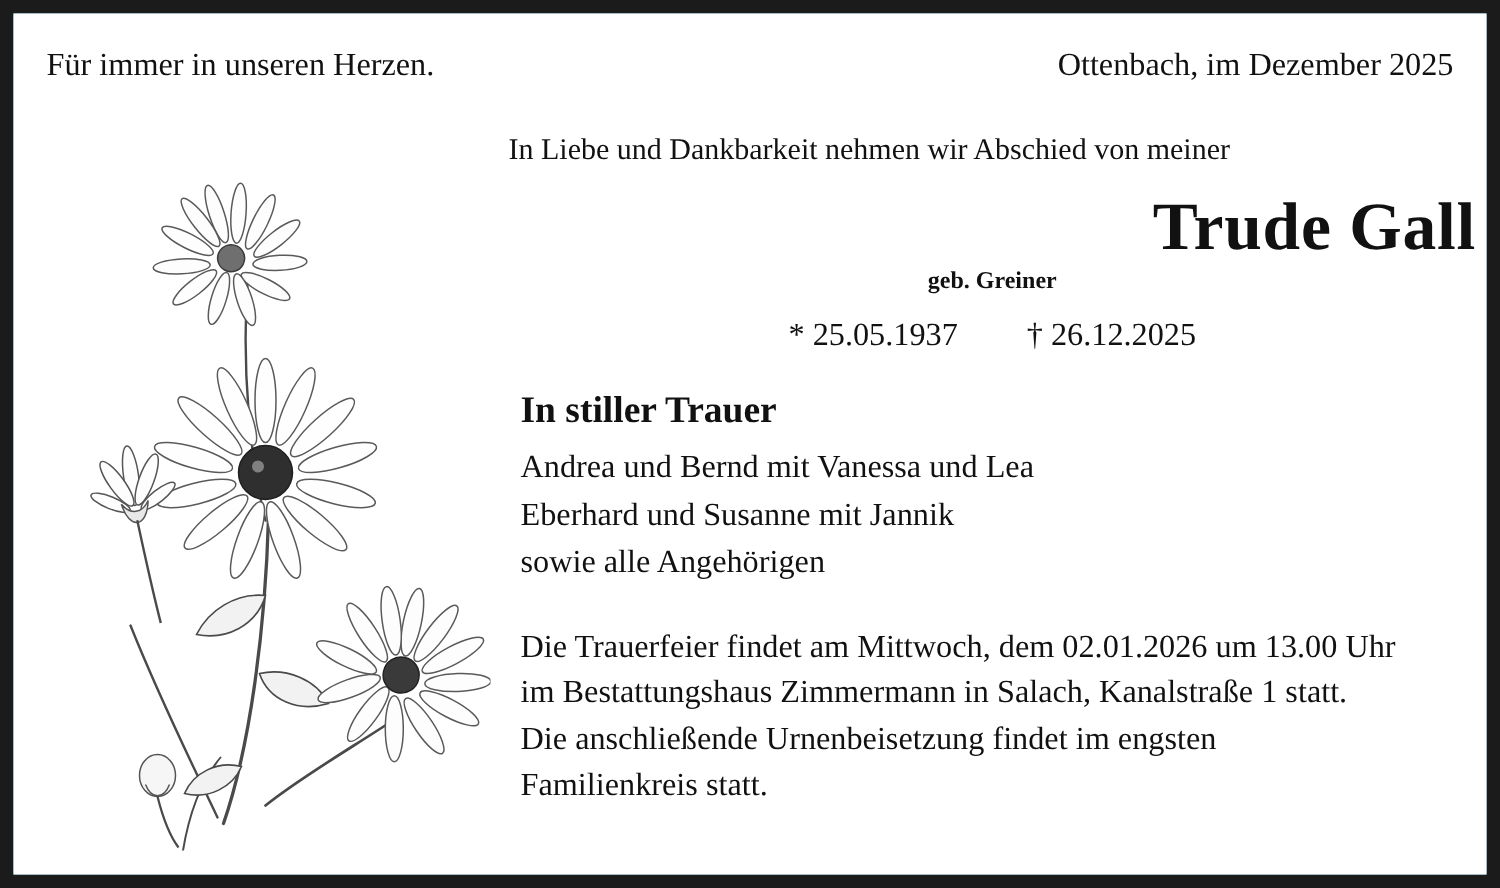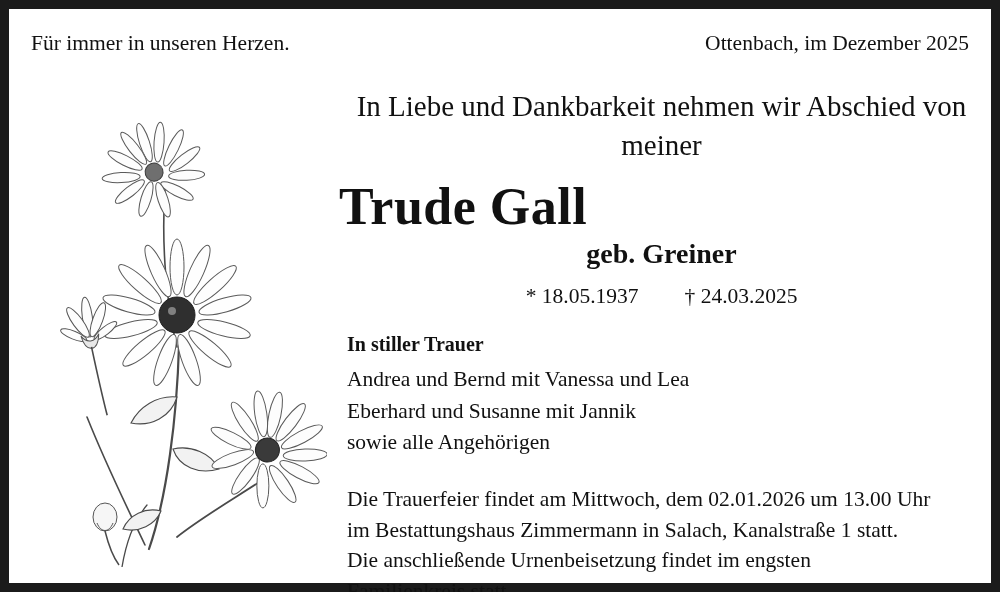--- a/index.html
+++ b/index.html
@@ -56,46 +56,46 @@
   }
 
   
   .text-col {
     position: absolute;
     left: 330px;
     top: 78px;
     width: 645px;
   }
   .intro {
-    text-align: center;
-    font-size: 29px;
+    text-align: left;
+    font-size: 20px;
     line-height: 1.36;
   }
   .name {
-    text-align: left;
-    font-size: 52px;
+    text-align: right;
+    font-size: 45px;
     font-weight: bold;
     letter-spacing: 0.5px;
     margin-top: 14px;
     line-height: 1.05;
   }
   .maiden {
     text-align: center;
-    font-size: 28px;
+    font-size: 16px;
     font-weight: bold;
     margin-top: 4px;
   }
   .dates {
     text-align: center;
     font-size: 21.5px;
     margin-top: 14px;
   }
   .dates .gap { display: inline-block; width: 46px; }
   .mourning-title {
-    font-size: 20px;
+    font-size: 25px;
     font-weight: bold;
     margin-top: 24px;
     text-align: left;
     padding-left: 8px;
   }
   .mourners {
     font-size: 21.5px;
     line-height: 1.45;
     margin-top: 8px;
     text-align: left;
@@ -213,21 +213,21 @@
 
     <div class="text-col">
       <div class="intro">
         <div>In Liebe und Dankbarkeit nehmen wir Abschied von meiner</div>
       </div>
 
       <div class="name">Trude Gall</div>
       <div class="maiden">geb. Greiner</div>
 
       <div class="dates">
-        <span>* 18.05.1937</span><span class="gap"></span><span>† 24.03.2025</span>
+        <span>* 25.05.1937</span><span class="gap"></span><span>† 26.12.2025</span>
       </div>
 
       <div class="mourning-title">In stiller Trauer</div>
       <div class="mourners">
         <div>Andrea und Bernd mit Vanessa und Lea</div>
         <div>Eberhard und Susanne mit Jannik</div>
         <div>sowie alle Angehörigen</div>
       </div>
 
       <div class="ceremony">

